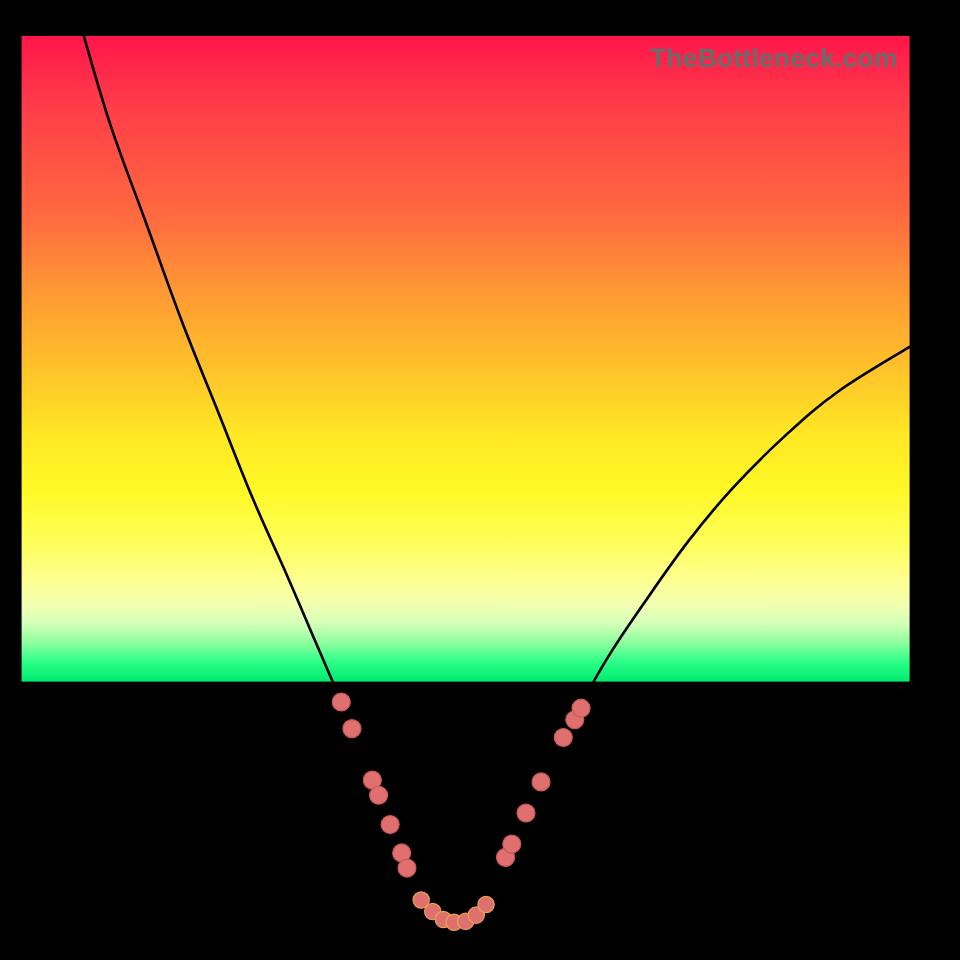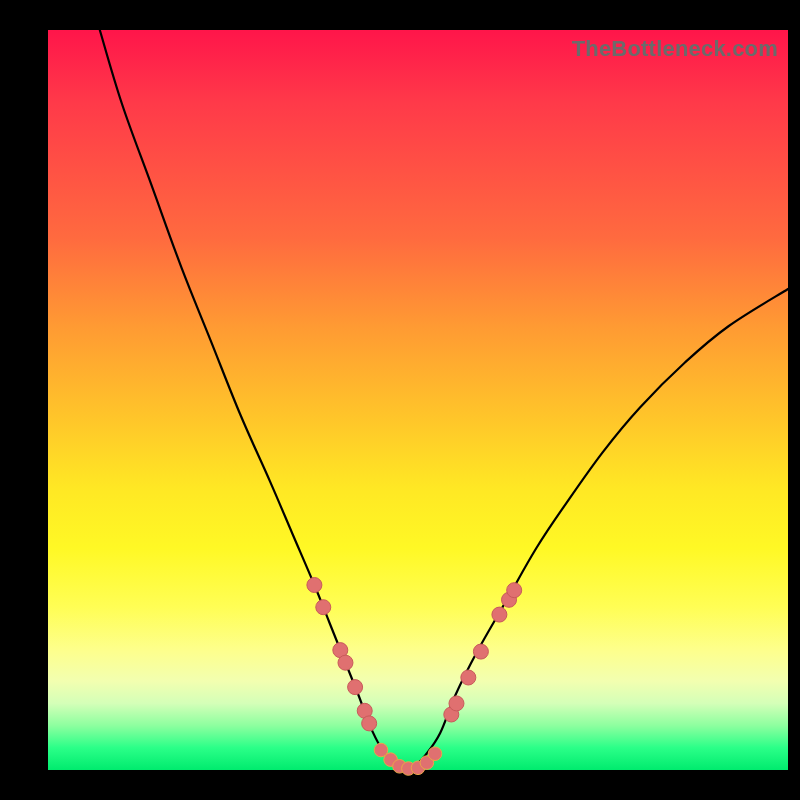--- a/index.html
+++ b/index.html
@@ -11,24 +11,24 @@
     font-family: Arial, Helvetica, sans-serif;
   }
   .stage {
     position: relative;
     width: 800px;
     height: 800px;
     background: #000;
   }
   .plot {
     position: absolute;
-    left: 48px;
+    left: 18px;
     top: 30px;
     width: 740px;
-    height: 740px;
+    height: 538px;
     
     background: linear-gradient(
       to bottom,
       #ff154a 0%,
       #ff3a49 10%,
       #ff6a3f 28%,
       #ff9a33 40%,
       #ffc42a 52%,
       #ffe824 62%,
       #fff825 70%,

